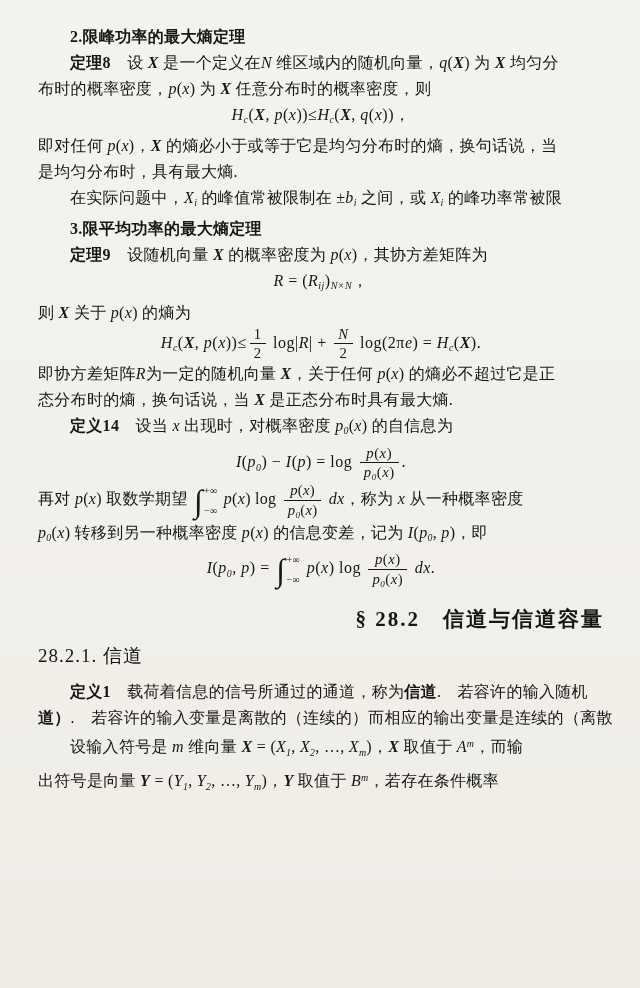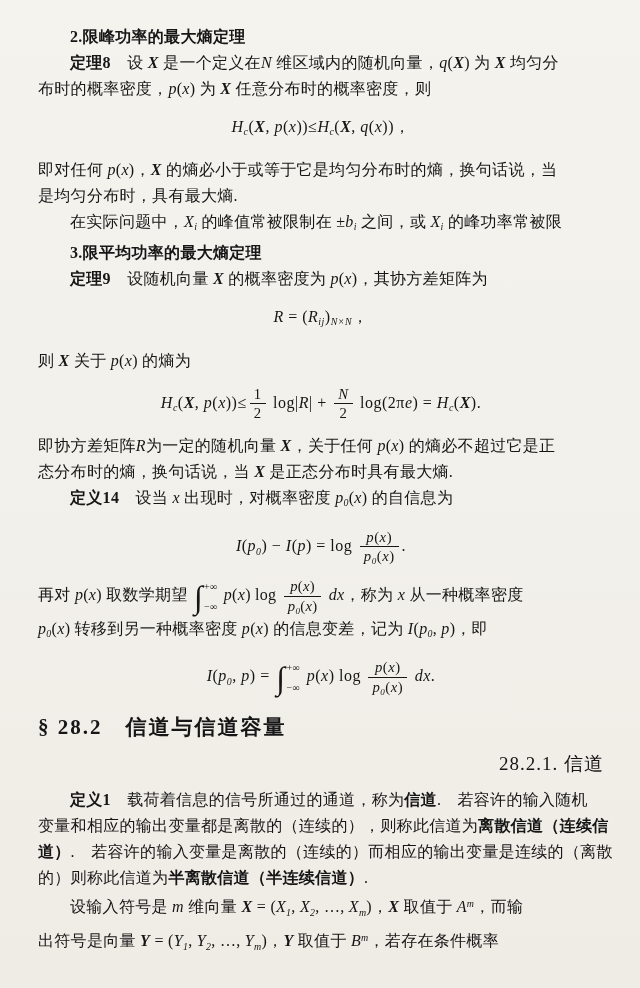--- a/index.html
+++ b/index.html
@@ -14,21 +14,21 @@
     padding:24px 36px 8px 38px;
     background:linear-gradient(180deg,#f5f3ee 0%,#f2f0ea 55%,#efece6 100%);
   }
   .line{
     font-size:16px;line-height:26px;letter-spacing:0.3px;
     white-space:nowrap;
   }
   .line.ind{padding-left:32px;}
   .line.formula{
     text-align:center;white-space:nowrap;
-    margin:12px 0;letter-spacing:0.5px;
+    margin:0 0;letter-spacing:0.5px;
   }
   .s-n{font-style:normal;}
   .s-b{font-weight:bold;}
   .s-i{font-style:italic;}
   .s-bi{font-weight:bold;font-style:italic;}
   .s-sub{font-size:0.62em;vertical-align:-0.32em;font-style:italic;}
   .s-sbn{font-size:0.62em;vertical-align:-0.32em;font-style:italic;}
   .s-sup{font-size:0.62em;vertical-align:0.55em;font-style:italic;}
   .s-spn{font-size:0.62em;vertical-align:0.55em;}
   .frac{
@@ -37,27 +37,26 @@
   }
   .fr-num{display:block;border-bottom:1.2px solid #161616;padding:0 4px 1px;}
   .fr-den{display:block;padding:1px 4px 0;}
   .intg{display:inline-flex;align-items:center;vertical-align:middle;margin:0 2px;}
   .int-sym{font-size:32px;line-height:0.95;font-style:normal;}
   .int-lims{
     display:inline-flex;flex-direction:column;justify-content:space-between;
     font-size:10px;line-height:1;height:30px;padding:2px 0;margin-left:1px;
   }
   .section-heading{
-    text-align:left;font-size:21px;font-weight:bold;
+    text-align:right;font-size:21px;font-weight:bold;
     letter-spacing:2px;margin:16px 0 10px;
   }
   .subsection-heading{
     font-size:19px;font-weight:normal;letter-spacing:1px;
     margin:10px 0 10px;
-    text-align:right;
   }
 </style>
 </head>
 <body>
 
 <div class="page">
   <div id="body-top">
       <div class="line ind"><span class="s-b">2.限峰功率的最大熵定理</span></div>
       <div class="line ind"><span class="s-b">定理8</span><span class="s-n">　设 </span><span class="s-bi">X</span><span class="s-n"> 是一个定义在</span><span class="s-i">N</span><span class="s-n"> 维区域内的随机向量，</span><span class="s-i">q</span><span class="s-n">(</span><span class="s-bi">X</span><span class="s-n">) 为 </span><span class="s-bi">X</span><span class="s-n"> 均匀分</span></div>
       <div class="line"><span class="s-n">布时的概率密度，</span><span class="s-i">p</span><span class="s-n">(</span><span class="s-i">x</span><span class="s-n">) 为 </span><span class="s-bi">X</span><span class="s-n"> 任意分布时的概率密度，则</span></div>
@@ -87,21 +86,19 @@
           <span class="int-lims">
             <span>+∞</span>
             <span>−∞</span>
           </span>
         </span><span class="s-n"> </span><span class="s-i">p</span><span class="s-n">(</span><span class="s-i">x</span><span class="s-n">) log </span><span class="frac"><span class="fr-num"><span class="s-i">p</span><span class="s-n">(</span><span class="s-i">x</span><span class="s-n">)</span></span><span class="fr-den"><span class="s-i">p</span><span class="s-sbn">0</span><span class="s-n">(</span><span class="s-i">x</span><span class="s-n">)</span></span></span><span class="s-n"> </span><span class="s-i">dx</span><span class="s-n">.</span></div>
     </div>
   <div class="section-heading">§ 28.2　信道与信道容量</div>
   <div class="subsection-heading">28.2.1. 信道</div>
   <div id="body-bottom">
       <div class="line ind"><span class="s-b">定义1</span><span class="s-n">　载荷着信息的信号所通过的通道，称为</span><span class="s-b">信道</span><span class="s-n">.　若容许的输入随机</span></div>
-      <div class="line"><span class="s-n">变量和相应的输出变量都是离散的（连续的），则称此信道为</span><span class="s-b">离散信道（连续信</span></div>
       <div class="line"><span class="s-b">道）</span><span class="s-n">.　若容许的输入变量是离散的（连续的）而相应的输出变量是连续的（离散</span></div>
-      <div class="line"><span class="s-n">的）则称此信道为</span><span class="s-b">半离散信道（半连续信道）</span><span class="s-n">.</span></div>
       <div class="line ind"><span class="s-n">设输入符号是 </span><span class="s-i">m</span><span class="s-n"> 维向量 </span><span class="s-bi">X</span><span class="s-n"> = (</span><span class="s-i">X</span><span class="s-sbn">1</span><span class="s-n">, </span><span class="s-i">X</span><span class="s-sbn">2</span><span class="s-n">, …, </span><span class="s-i">X</span><span class="s-sub">m</span><span class="s-n">)，</span><span class="s-bi">X</span><span class="s-n"> 取值于 </span><span class="s-i">A</span><span class="s-sup">m</span><span class="s-n">，而输</span></div>
       <div class="line"><span class="s-n">出符号是向量 </span><span class="s-bi">Y</span><span class="s-n"> = (</span><span class="s-i">Y</span><span class="s-sbn">1</span><span class="s-n">, </span><span class="s-i">Y</span><span class="s-sbn">2</span><span class="s-n">, …, </span><span class="s-i">Y</span><span class="s-sub">m</span><span class="s-n">)，</span><span class="s-bi">Y</span><span class="s-n"> 取值于 </span><span class="s-i">B</span><span class="s-sup">m</span><span class="s-n">，若存在条件概率</span></div>
       <div class="line"></div>
     </div>
 
 </div>
 
 </body></html>

